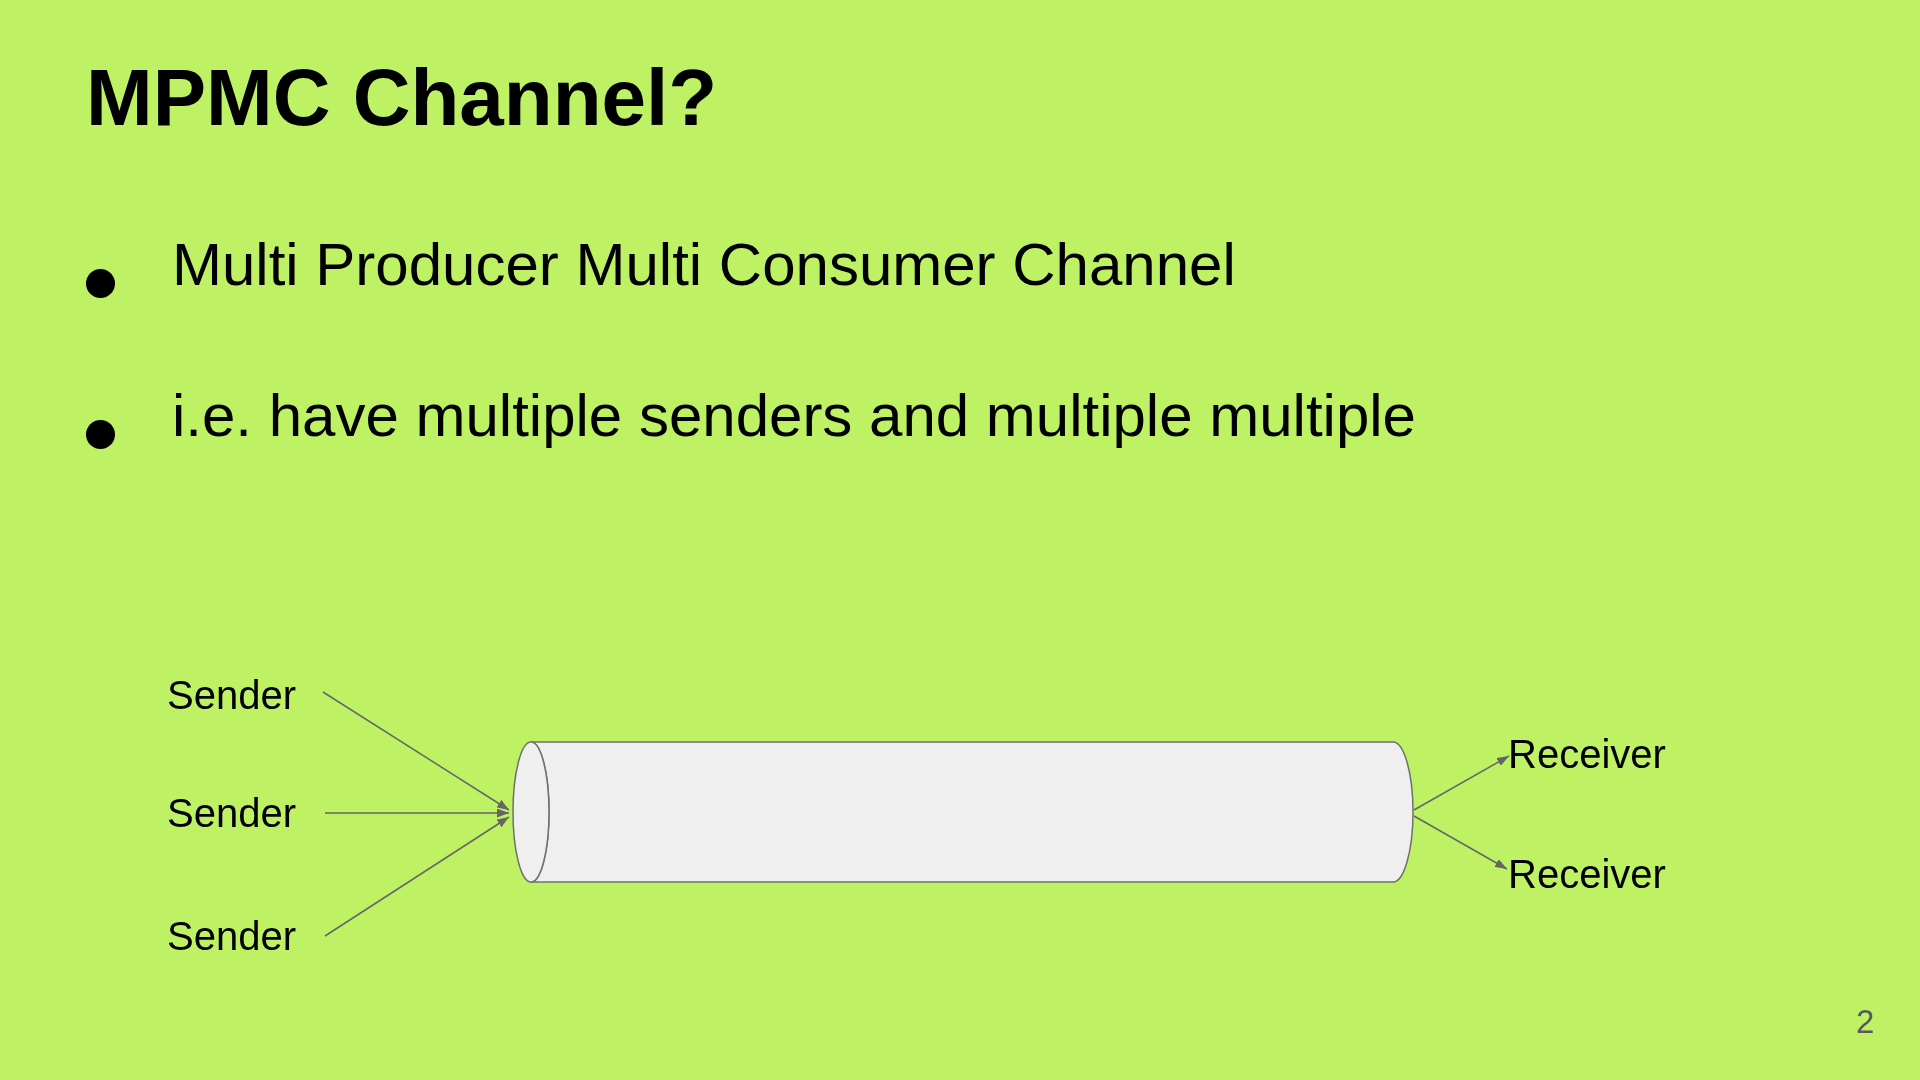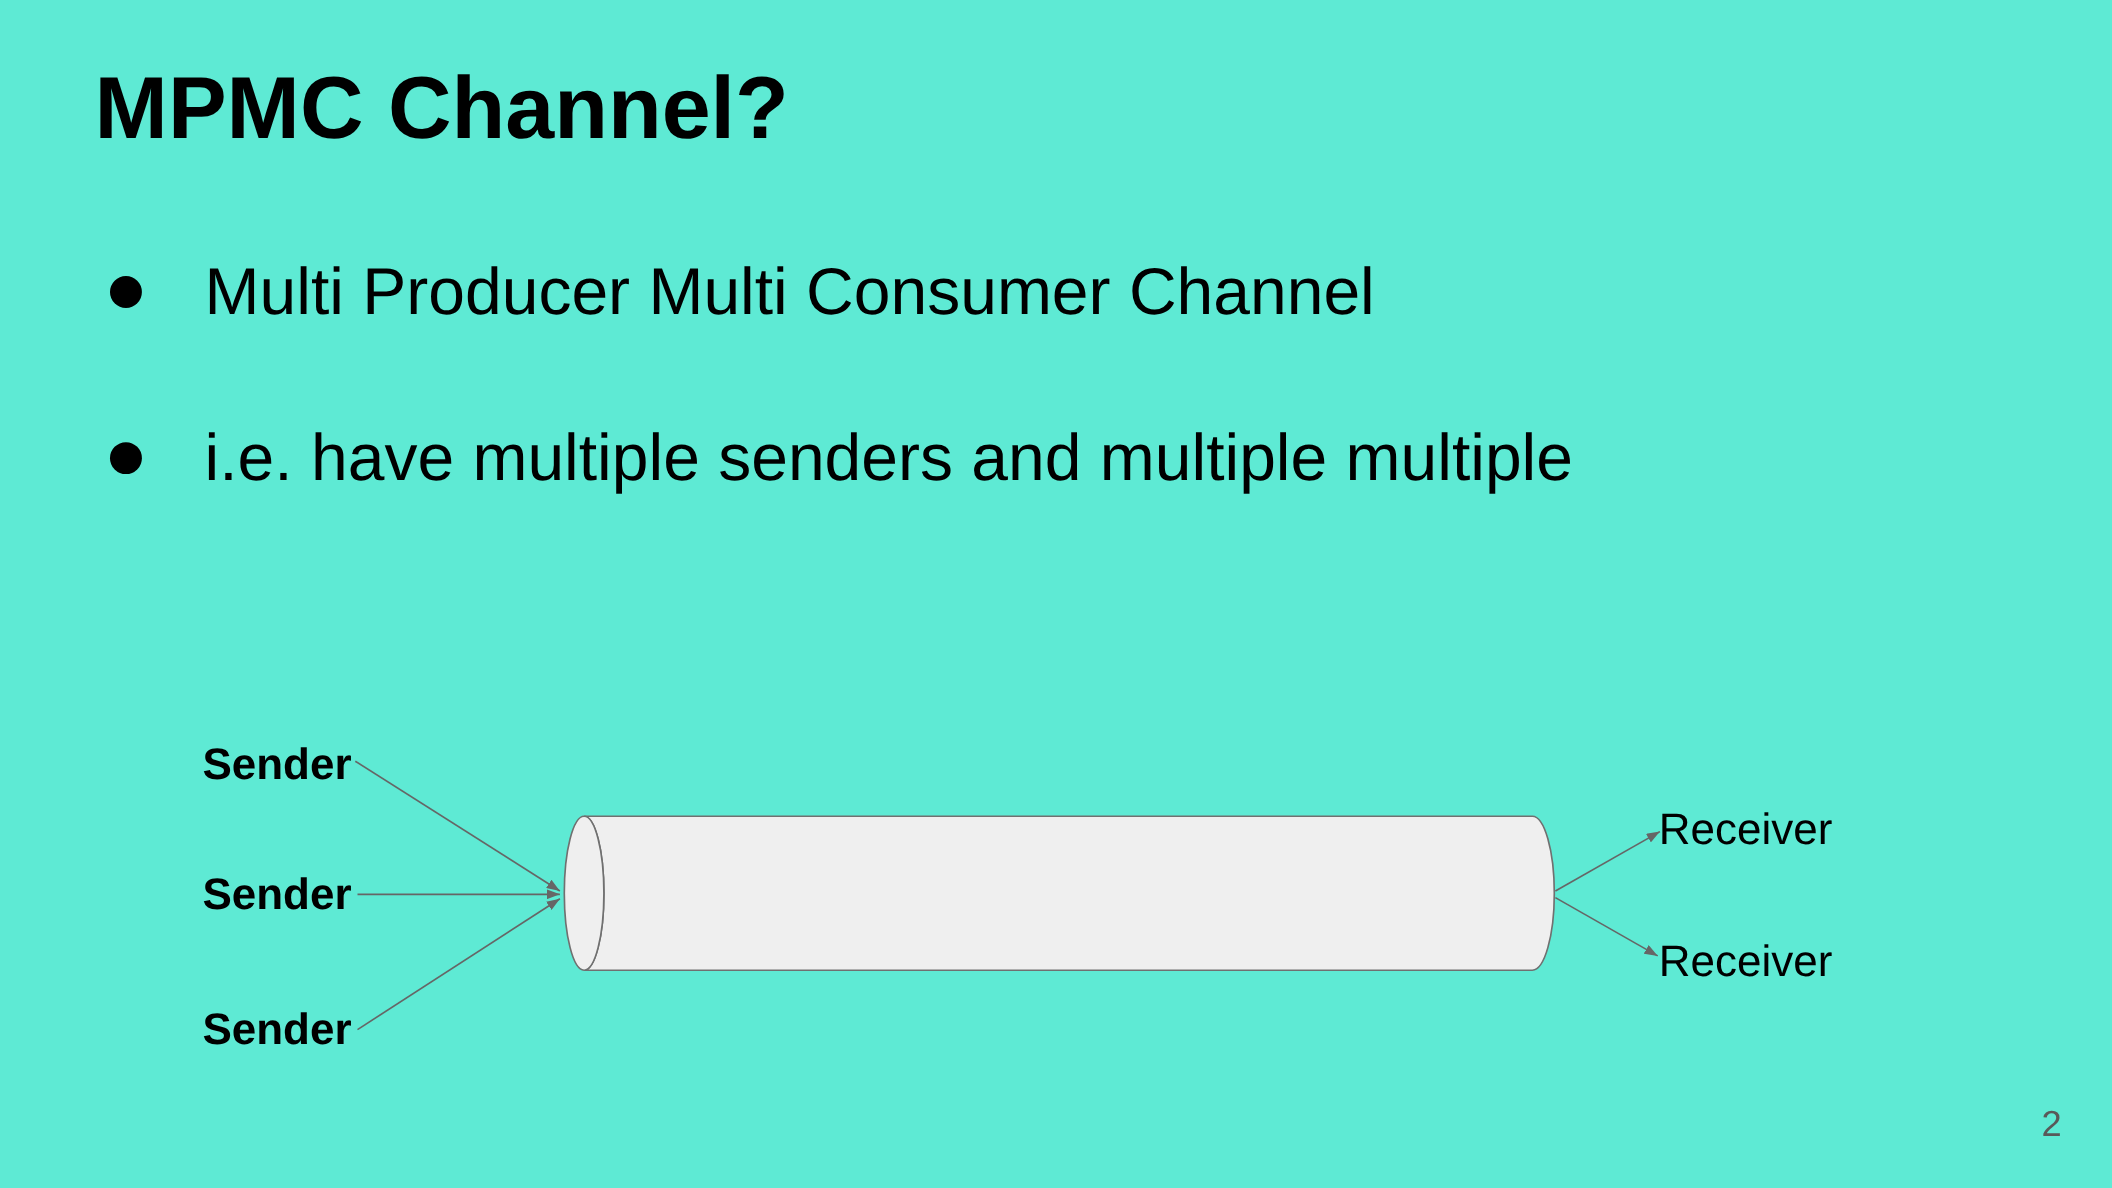--- a/index.html
+++ b/index.html
@@ -11,38 +11,38 @@
     width: 1920px;
     height: 1080px;
     position: relative;
     overflow: hidden;
     font-family: "Liberation Sans", sans-serif;
     color: #000000;
   }
   .slide {
     position: absolute;
     inset: 0;
-    background: #5eead4;
+    background: #bef264;
   }
   .slide-title {
     position: absolute;
     left: 86px;
     top: 52px;
     margin: 0;
     font-size: 80px;
     font-weight: 700;
     line-height: 1.15;
     color: #000000;
     white-space: nowrap;
   }
   .bullet-row {
     position: absolute;
-    left: 100px;
+    left: 86px;
     display: flex;
-    align-items: center;
+    align-items: flex-end;
     font-size: 60px;
     line-height: 1.1;
     white-space: nowrap;
   }
   .bullet-row.row-1 { top: 232px; }
   .bullet-row.row-2 { top: 383px; }
   .bullet-dot {
     width: 29px;
     height: 29px;
     border-radius: 50%;
@@ -58,21 +58,21 @@
     height: 1080px;
   }
   .diagram-label {
     position: absolute;
     font-size: 40px;
     line-height: 1;
     color: #000000;
     transform: translateY(-50%);
     white-space: nowrap;
   }
-  .sender-label   { left: 184px; font-weight: bold; }
+  .sender-label   { left: 167px; }
   .receiver-label { left: 1508px; }
   .sender-1   { top: 695px; }
   .sender-2   { top: 813px; }
   .sender-3   { top: 936px; }
   .receiver-1 { top: 754px; }
   .receiver-2 { top: 874px; }
   .page-number {
     position: absolute;
     left: 1856px;
     top: 1004px;

